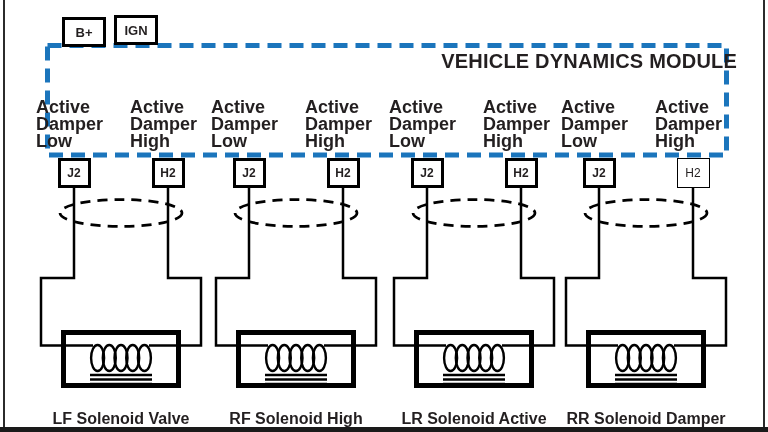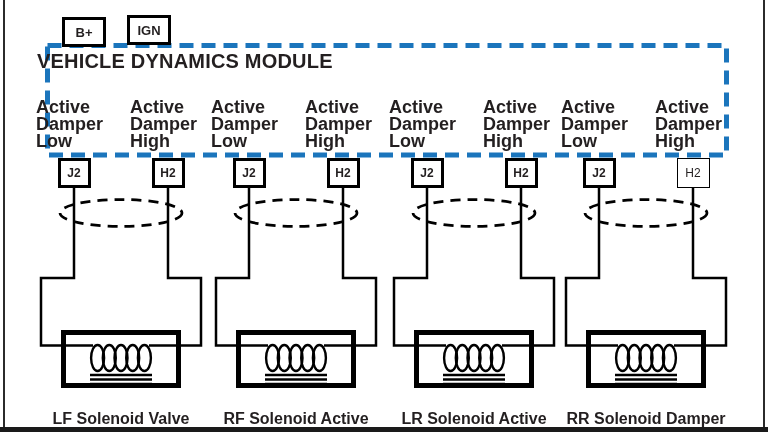--- a/index.html
+++ b/index.html
@@ -12,21 +12,21 @@
   #diagram-svg{position:absolute;left:0;top:0;}
   .box{
     position:absolute;background:#ffffff;border:3px solid #000;
     box-sizing:border-box;display:flex;align-items:center;justify-content:center;
     font-weight:bold;
   }
   .power-box{width:44px;height:30px;font-size:13px;}
   .pin-box{width:33px;height:30px;font-size:12px;top:158px;}
   .pin-box.thin{border-width:1.5px;font-weight:normal;}
   .title{
-    position:absolute;left:37px;top:50px;width:700px;text-align:left;
+    position:absolute;left:37px;top:50px;width:700px;text-align:right;
     font-size:20px;font-weight:bold;letter-spacing:0.2px;
   }
   .ch-label{
     position:absolute;top:99px;width:76px;text-align:left;
     font-size:18px;font-weight:bold;line-height:17px;
   }
   .ch-label span{display:block;}
   .valve-label{
     position:absolute;top:410px;width:160px;text-align:center;
     font-size:16px;font-weight:bold;
@@ -104,21 +104,21 @@
     <ellipse cx="646" cy="358" rx="6.5" ry="13"></ellipse>
     <ellipse cx="657.7" cy="358" rx="6.5" ry="13"></ellipse>
     <ellipse cx="669.4" cy="358" rx="6.5" ry="13"></ellipse>
     <line x1="615" y1="375" x2="677" y2="375"></line>
     <line x1="615" y1="379.5" x2="677" y2="379.5"></line>
     <line x1="615" y1="384" x2="677" y2="384"></line>
   </g>
 </svg>
 
 <div class="box power-box" style="left:62px;top:17px;">B+</div>
-<div class="box power-box" style="left:127px;top:15px;">IGN</div>
+<div class="box power-box" style="left:114px;top:15px;">IGN</div>
 
 <div class="title">VEHICLE DYNAMICS MODULE</div>
 
 <div class="ch-label" style="left:36px;">
   <span>Active</span>
   <span>Damper</span>
   <span>Low</span>
 </div>
 <div class="ch-label" style="left:130px;">
   <span>Active</span>
@@ -159,19 +159,19 @@
 <div class="box pin-box" style="left:57.5px;">J2</div>
 <div class="box pin-box" style="left:151.5px;">H2</div>
 <div class="box pin-box" style="left:232.5px;">J2</div>
 <div class="box pin-box" style="left:326.5px;">H2</div>
 <div class="box pin-box" style="left:410.5px;">J2</div>
 <div class="box pin-box" style="left:504.5px;">H2</div>
 <div class="box pin-box" style="left:582.5px;">J2</div>
 <div class="box pin-box thin" style="left:676.5px;">H2</div>
 
 <div class="valve-label" style="left:41px;">LF Solenoid Valve</div>
-<div class="valve-label" style="left:216px;">RF Solenoid Active</div>
+<div class="valve-label" style="left:216px;">RF Solenoid High</div>
 <div class="valve-label" style="left:394px;">LR Solenoid Active</div>
 <div class="valve-label" style="left:566px;">RR Solenoid Damper</div>
 
 <div class="frame-side" style="left:2.5px;"></div>
 <div class="frame-side" style="left:762.5px;"></div>
 <div class="frame-bottom"></div>
 
 </body></html>

